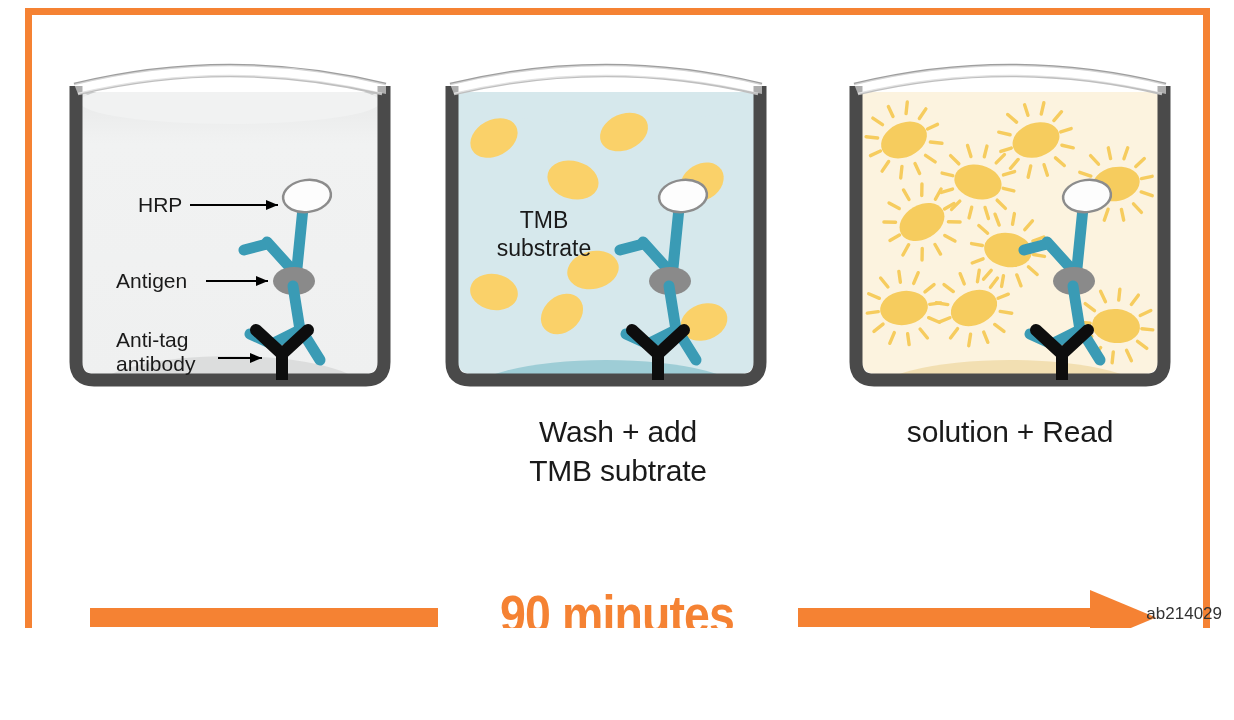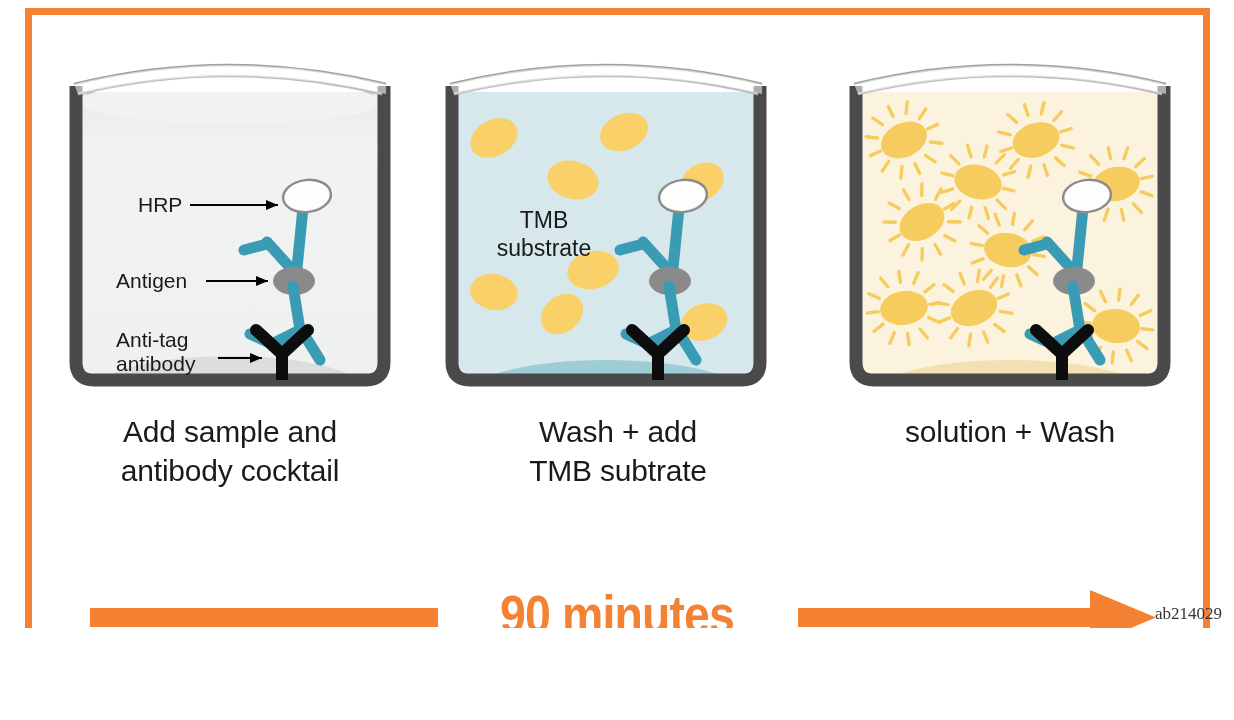--- a/index.html
+++ b/index.html
@@ -79,21 +79,21 @@
     white-space: nowrap;
   }
 
   
   #watermark {
     position: absolute;
     right: 12px;
     bottom: 4px;
     font-size: 17px;
     color: #333333;
-    font-family: Liberation Serif, serif;
+    font-family: Liberation Sans, sans-serif;
     margin-top: 43px;
   }
 </style>
 </head>
 <body>
 
 <div id="stage">
 
   <div id="frame"></div>
 
@@ -291,30 +291,26 @@
         </g>
         <g>
           <line x1="222" y1="320" x2="222" y2="291" stroke="#0D0D0D" stroke-width="12"></line>
           <line x1="222" y1="294" x2="196" y2="270" stroke="#0D0D0D" stroke-width="12" stroke-linecap="round"></line>
           <line x1="222" y1="294" x2="248" y2="270" stroke="#0D0D0D" stroke-width="12" stroke-linecap="round"></line>
         </g>
       </g>
     </svg>
   </div>
 
-  <div class="caption" id="caption-1">
-    <span>Add sample and</span>
-    <span>antibody cocktail</span>
-  </div>
   <div class="caption" id="caption-2">
     <span>Wash + add</span>
     <span>TMB subtrate</span>
   </div>
   <div class="caption" id="caption-3">
-    <span>solution + Wash</span>
+    <span>solution + Read</span>
   </div>
 
   <svg id="timeline" viewBox="0 0 1090 80">
     <rect x="10" y="28" width="348" height="19" fill="#F58233"></rect>
     <rect x="718" y="28" width="300" height="19" fill="#F58233"></rect>
     <path d="M1010,10 L1076,37.5 L1010,65 Z" fill="#F58233"></path>
   </svg>
   <div id="timeline-label">90 minutes</div>
 
   <div id="watermark">ab214029</div>

